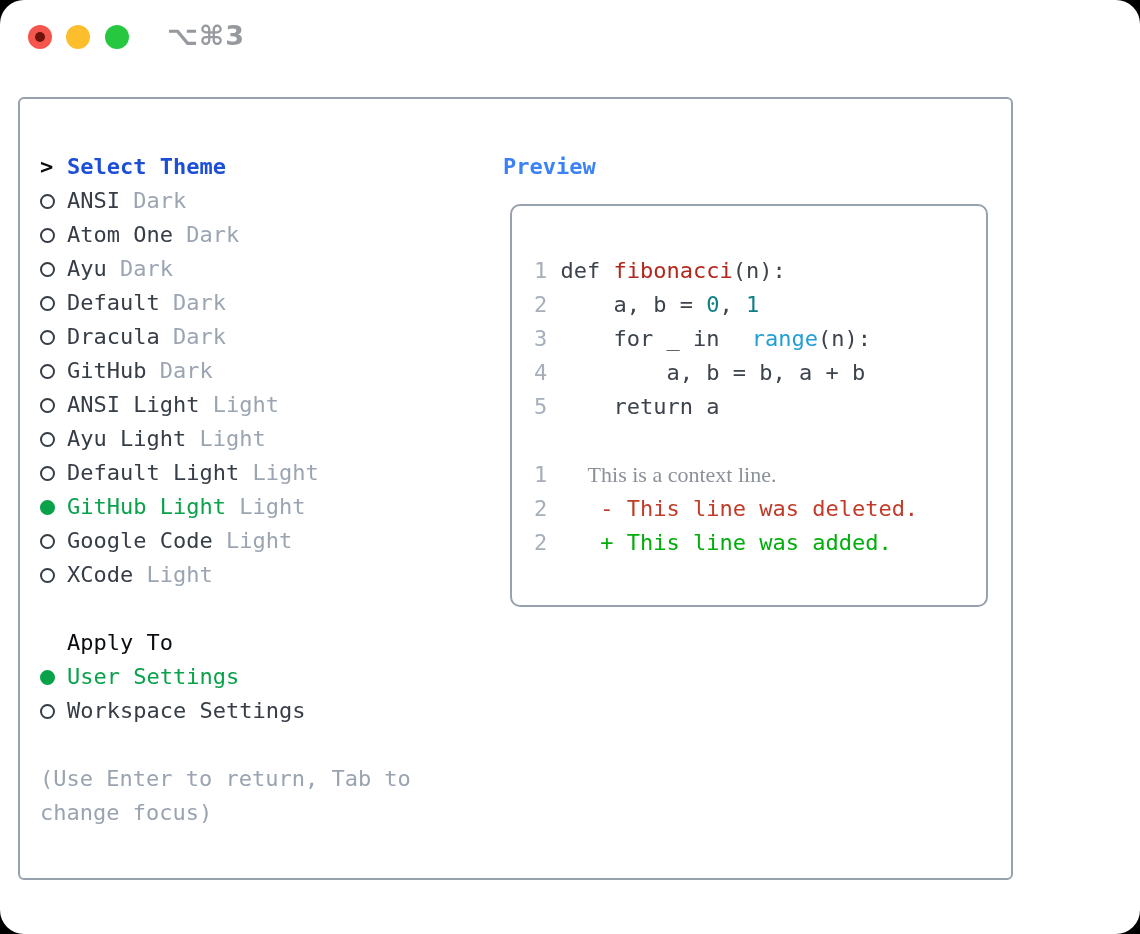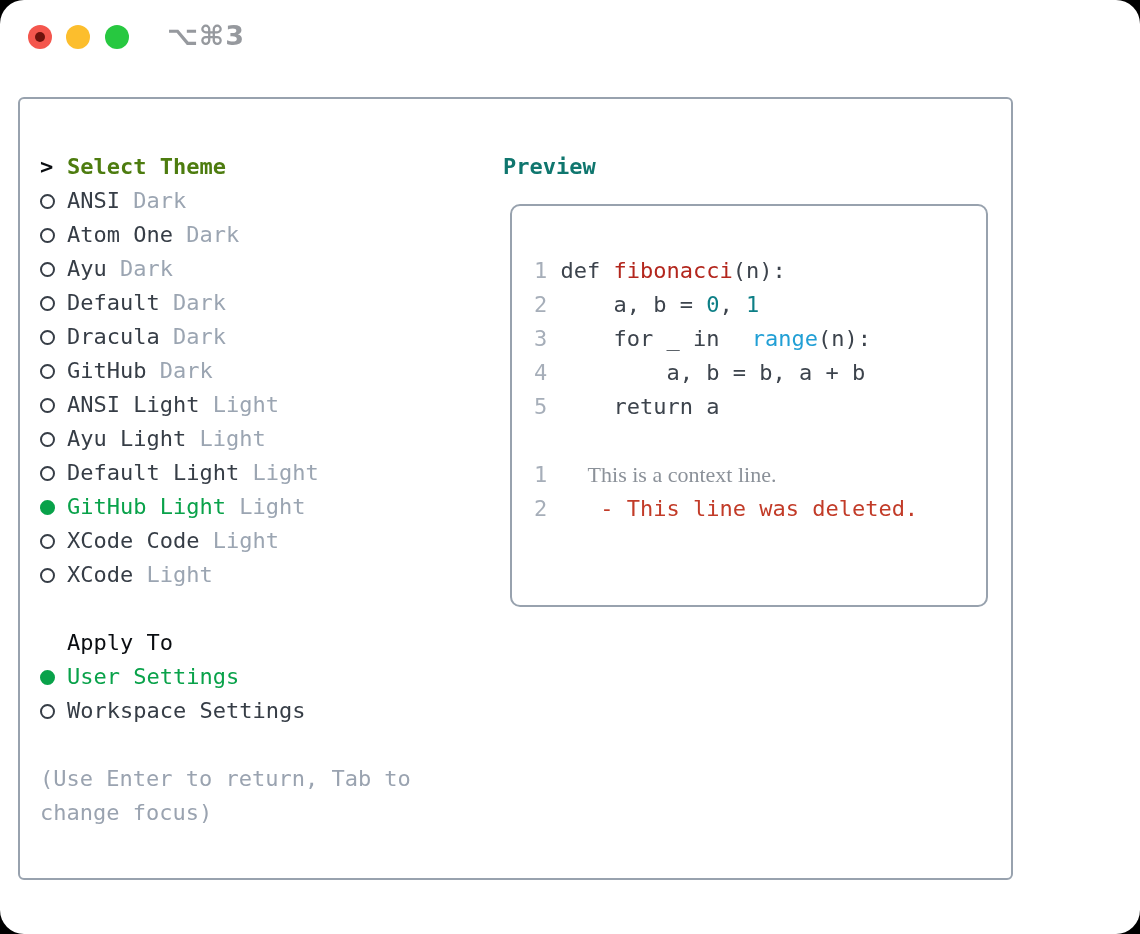--- a/index.html
+++ b/index.html
@@ -25,30 +25,30 @@
     border:2px solid #98a2ae;border-radius:6px;box-sizing:border-box;background:#fff;
   }
   .left-col{position:absolute;left:20px;top:51px;font-size:22px;line-height:34px;}
   .row{display:flex;align-items:center;height:34px;white-space:pre;}
   .slot{display:inline-block;width:27px;flex:0 0 27px;}
   .radio{
     display:inline-block;box-sizing:border-box;width:15px;height:15px;margin-right:12px;
     border-radius:50%;border:2px solid #363d46;flex:0 0 15px;
   }
   .radio.sel{background:#09a24a;border-color:#09a24a;}
-  .hdr{color:#4d7c0f;font-weight:bold;}
+  .hdr{color:#1d4ed8;font-weight:bold;}
   .prefix{color:#0a0d11;font-weight:bold;}
   .nm{color:#363d46;}
   .nm.green{color:#09a24a;}
   .tag{color:#9ba5b2;}
   .apply-hdr{color:#0a0d11;}
   .help{color:#9aa3b0;white-space:pre;}
   .blank{height:34px;}
   
-  .preview-hdr{position:absolute;left:483px;top:51px;font-size:22px;line-height:34px;font-weight:bold;color:#0f766e;}
+  .preview-hdr{position:absolute;left:483px;top:51px;font-size:22px;line-height:34px;font-weight:bold;color:#3b82f6;}
   .preview-box{
     position:absolute;left:490px;top:105px;width:478px;height:403px;box-sizing:border-box;
     border:2px solid #98a2ae;border-radius:10px;background:#fff;
     padding:48px 18px 0 22px;overflow:hidden;
   }
   .cline{height:34px;line-height:34px;font-size:22px;white-space:pre;}
   .num{color:#a6aeb9;}
   .code{color:#3c434c;}
   .fn{color:#b3261d;}
   .lit{color:#0d7f86;}
@@ -81,21 +81,21 @@
           <div class="row"><span class="radio"></span><span class="nm">ANSI</span><span class="tag"> Dark</span></div>
           <div class="row"><span class="radio"></span><span class="nm">Atom One</span><span class="tag"> Dark</span></div>
           <div class="row"><span class="radio"></span><span class="nm">Ayu</span><span class="tag"> Dark</span></div>
           <div class="row"><span class="radio"></span><span class="nm">Default</span><span class="tag"> Dark</span></div>
           <div class="row"><span class="radio"></span><span class="nm">Dracula</span><span class="tag"> Dark</span></div>
           <div class="row"><span class="radio"></span><span class="nm">GitHub</span><span class="tag"> Dark</span></div>
           <div class="row"><span class="radio"></span><span class="nm">ANSI Light</span><span class="tag"> Light</span></div>
           <div class="row"><span class="radio"></span><span class="nm">Ayu Light</span><span class="tag"> Light</span></div>
           <div class="row"><span class="radio"></span><span class="nm">Default Light</span><span class="tag"> Light</span></div>
           <div class="row"><span class="radio sel"></span><span class="nm green">GitHub Light</span><span class="tag"> Light</span></div>
-          <div class="row"><span class="radio"></span><span class="nm">XCode Code</span><span class="tag"> Light</span></div>
+          <div class="row"><span class="radio"></span><span class="nm">Google Code</span><span class="tag"> Light</span></div>
           <div class="row"><span class="radio"></span><span class="nm">XCode</span><span class="tag"> Light</span></div>
         </div>
 
       <div class="row blank"></div>
 
       <div class="row">
         <span class="slot"></span>
         <span class="apply-hdr">Apply To</span>
       </div>
 
@@ -115,17 +115,18 @@
     <div class="preview-box">
       <div>
           <div class="cline"><span class="num">1 </span><span class="code">def </span><span class="fn">fibonacci</span><span class="code">(n):</span></div>
           <div class="cline"><span class="num">2 </span><span class="code">    a, b = </span><span class="lit">0</span><span class="code">, </span><span class="lit">1</span></div>
           <div class="cline"><span class="num">3 </span><span class="code">    for _ in </span><span class="builtin">range</span><span class="code">(n):</span></div>
           <div class="cline"><span class="num">4 </span><span class="code">        a, b = b, a + b</span></div>
           <div class="cline"><span class="num">5 </span><span class="code">    return a</span></div>
           <div class="cline"></div>
           <div class="cline"><span class="num">1 </span><span class="ctx">     This is a context line.</span></div>
           <div class="cline"><span class="num">2 </span><span class="del">   - This line was deleted.</span></div>
+          <div class="cline"><span class="num">2 </span><span class="add">   + This line was added.</span></div>
         </div>
     </div>
 
   </div>
 </div>
 
 </body></html>

